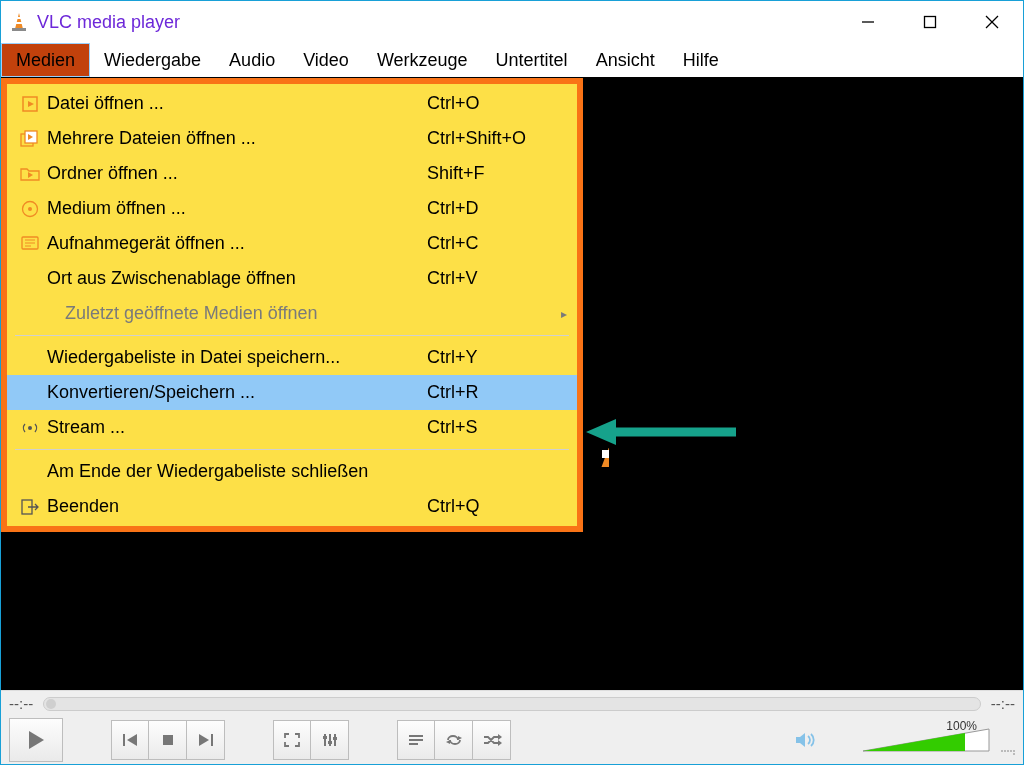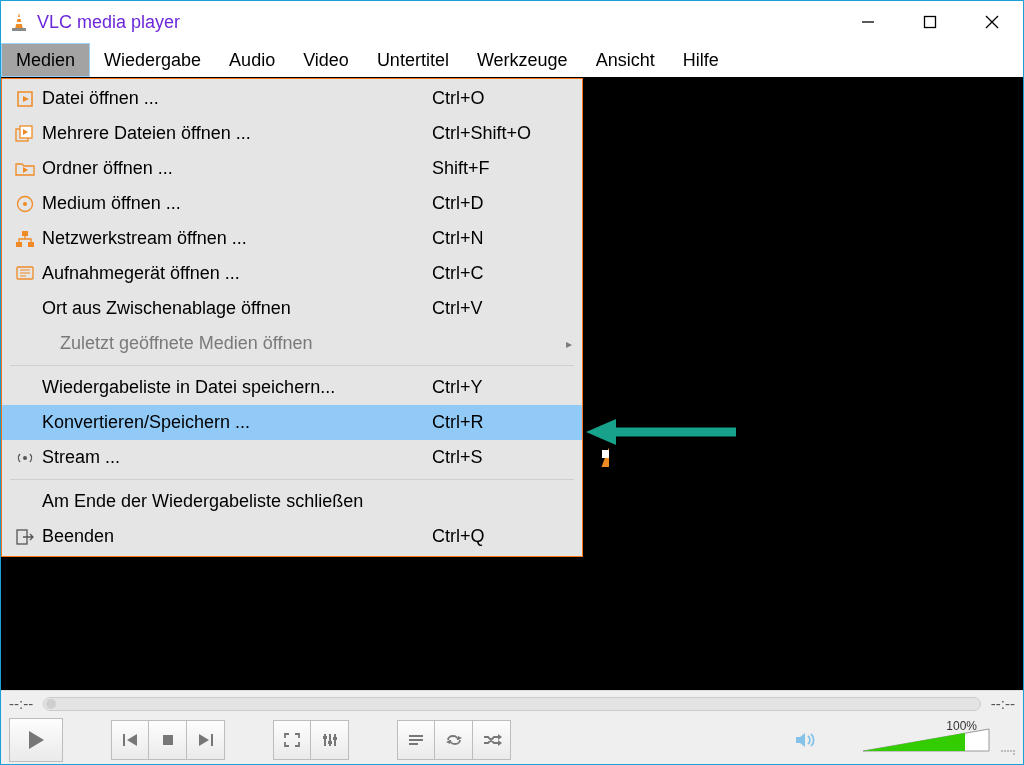--- a/index.html
+++ b/index.html
@@ -48,21 +48,21 @@
     background:#fff;
     height: 34px;
     font-size: 18px;
   }
   .menubar .menu {
     padding: 4px 14px;
     display:flex;align-items:center;
     cursor: default;
   }
   .menubar .menu.active {
-    background: #a3a3a3;
+    background: #c2410c;
     border: 1px solid #99d1ff;
     text-align: right;
   }
 
   .video-area {
     flex:1;
     background:#000;
     position: relative;
   }
 
@@ -73,22 +73,22 @@
     width: 25px;
     height: 35px;
     overflow: hidden;
   }
 
   .dropdown {
     position:absolute;
     left: 0px;
     top: 1px;
     width: 582px;
-    background: #e5e5e5;
-    border: 1px solid #f97316;
+    background: #fde047;
+    border: 6px solid #f97316;
     box-shadow: 2px 2px 4px rgba(0,0,0,.2);
     font-size: 18px;
     padding: 2px 0;
   }
   .dropdown .item {
     display:flex;
     align-items:center;
     height: 35px;
     padding: 0 10px 0 6px;
     position: relative;
@@ -208,24 +208,24 @@
     <div class="menu">
         <span>Wiedergabe</span>
       </div>
     <div class="menu">
         <span>Audio</span>
       </div>
     <div class="menu">
         <span>Video</span>
       </div>
     <div class="menu">
+        <span>Werkzeuge</span>
+      </div>
+    <div class="menu">
         <span>Untertitel</span>
-      </div>
-    <div class="menu">
-        <span>Werkzeuge</span>
       </div>
     <div class="menu">
         <span>Ansicht</span>
       </div>
     <div class="menu">
         <span>Hilfe</span>
       </div>
   </div>
 
   <div class="video-area">
@@ -271,32 +271,20 @@
       </div>
       <div class="item">
         <span class="icon-slot">
           <svg width="18" height="18">
               <circle cx="9" cy="9" r="7.5" fill="none" stroke="#f08a24" stroke-width="1.3"></circle>
               <circle cx="9" cy="9" r="2" fill="#f08a24"></circle>
             </svg>
         </span>
         <span class="label">Medium öffnen ...</span>
         <span class="shortcut">Ctrl+D</span>
-      </div>
-      <div class="item">
-        <span class="icon-slot">
-          <svg width="20" height="18">
-              <rect x="7" y="1" width="6" height="5" fill="#f08a24"></rect>
-              <rect x="1" y="12" width="6" height="5" fill="#f08a24"></rect>
-              <rect x="13" y="12" width="6" height="5" fill="#f08a24"></rect>
-              <path d="M10 6v3M10 9H4v3M10 9h6v3" stroke="#f08a24" stroke-width="1.3" fill="none"></path>
-            </svg>
-        </span>
-        <span class="label">Netzwerkstream öffnen ...</span>
-        <span class="shortcut">Ctrl+N</span>
       </div>
       <div class="item">
         <span class="icon-slot">
           <svg width="18" height="16">
               <rect x="1" y="1" width="16" height="12" rx="1" fill="none" stroke="#f08a24" stroke-width="1.3"></rect>
               <line x1="4" y1="4" x2="14" y2="4" stroke="#f08a24"></line>
               <line x1="4" y1="7" x2="14" y2="7" stroke="#f08a24"></line>
               <line x1="4" y1="10" x2="10" y2="10" stroke="#f08a24"></line>
             </svg>
         </span>

